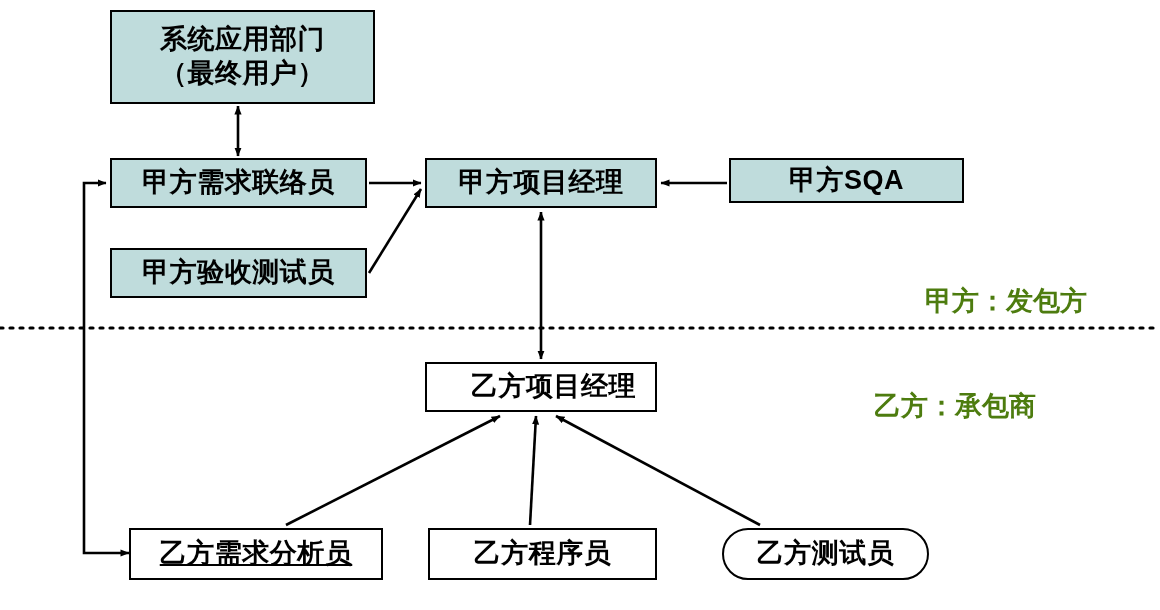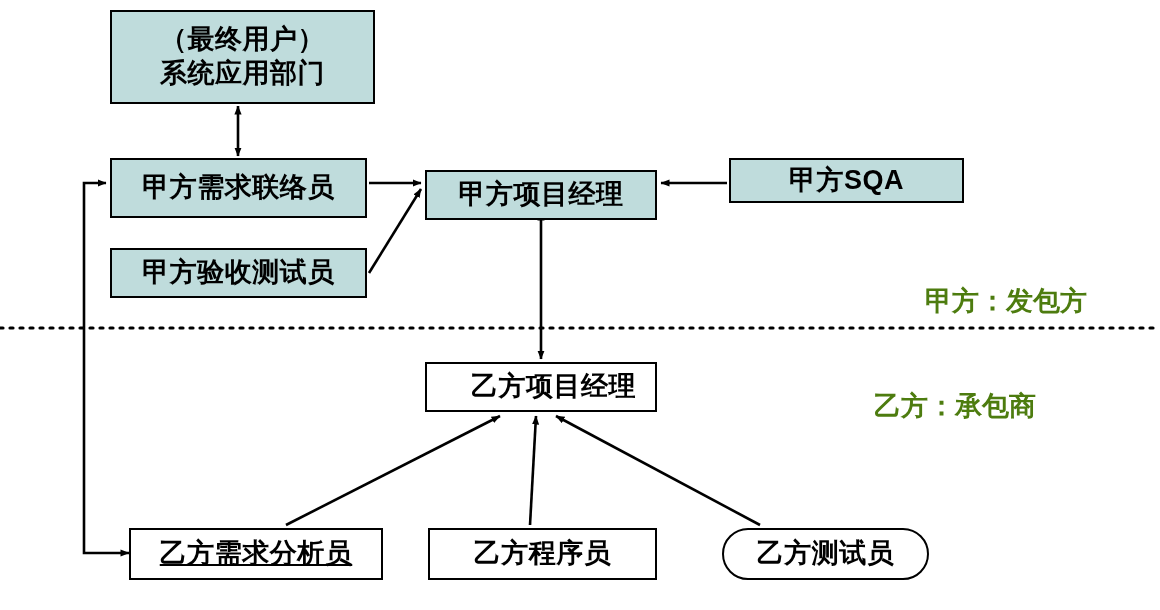--- a/index.html
+++ b/index.html
@@ -45,23 +45,23 @@
     background: #ffffff;
   }
   .label {
     position: absolute;
     font-weight: bold;
     color: #4d7c0f;
     white-space: nowrap;
   }
   
   #n-enduser    { left: 110px; top: 10px;  width: 265px; height: 94px;  font-size: 27px; }
-  #n-liaison    { left: 110px; top: 158px; width: 257px; height: 60px;  font-size: 27px; }
+  #n-liaison    { left: 110px; top: 158px; width: 257px; height: 50px;  font-size: 27px; }
   #n-acctest    { left: 110px; top: 248px; width: 257px; height: 50px;  font-size: 27px; }
-  #n-pm-a       { left: 425px; top: 158px; width: 232px; height: 50px;  font-size: 27px; margin-top: 12px; }
+  #n-pm-a       { left: 425px; top: 158px; width: 232px; height: 50px;  font-size: 27px; }
   #n-sqa        { left: 729px; top: 158px; width: 235px; height: 45px;  font-size: 27px; }
   #n-pm-b       { left: 425px; top: 362px; width: 232px; height: 50px;  font-size: 27px; padding-left: 25px; }
   #n-analyst    { left: 129px; top: 528px; width: 254px; height: 52px;  font-size: 27px; text-decoration: underline; }
   #n-coder      { left: 428px; top: 528px; width: 229px; height: 52px;  font-size: 27px; }
   #n-tester     { left: 722px; top: 528px; width: 207px; height: 52px;  font-size: 27px; border-radius: 26px; }
   
   #lbl-party-a  { left: 925px; top: 283px; font-size: 27px; }
   #lbl-party-b  { left: 874px; top: 340px; font-size: 27px; margin-top: 48px; }
 </style>
 </head>
@@ -95,22 +95,22 @@
 
     <line x1="530" y1="525" x2="536" y2="416" stroke="#000000" stroke-width="2.6" marker-end="url(#arrow)"></line>
 
     <line x1="760" y1="525" x2="556" y2="416" stroke="#000000" stroke-width="2.6" marker-end="url(#arrow)"></line>
 
     <polyline points="129,553 84,553 84,183 106,183" fill="none" stroke="#000000" stroke-width="2.6" marker-start="url(#arrowStart)" marker-end="url(#arrow)"></polyline>
   </svg>
 
   <div class="node filled" id="n-enduser">
     <div>
+      <div>系统应用部门</div>
       <div>（最终用户）</div>
-      <div>系统应用部门</div>
     </div>
   </div>
 
   <div class="node filled" id="n-liaison">
     <span>甲方需求联络员</span>
   </div>
 
   <div class="node filled" id="n-acctest">
     <span>甲方验收测试员</span>
   </div>

